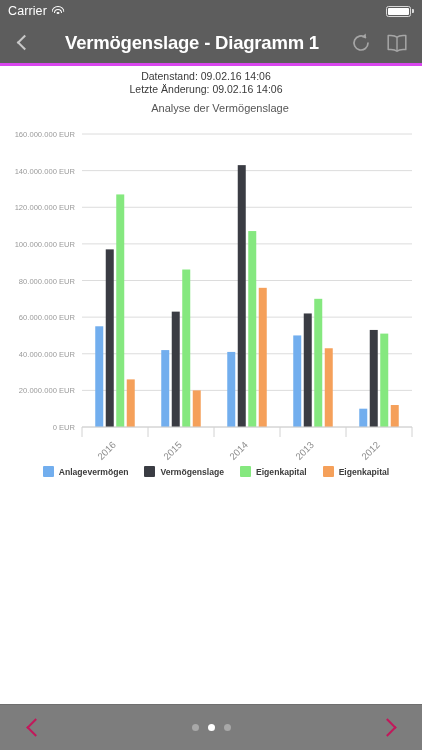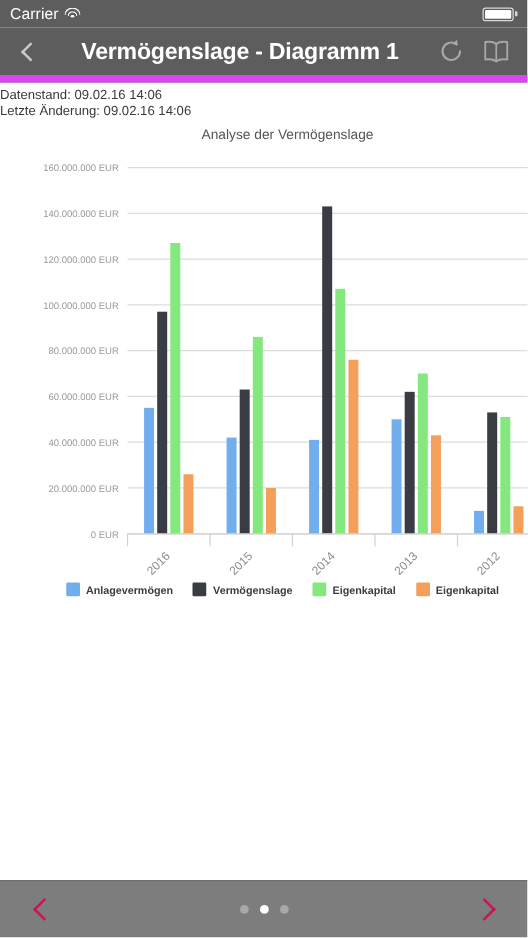--- a/index.html
+++ b/index.html
@@ -34,43 +34,43 @@
   }
   .sb-right { margin-left: auto; display: flex; align-items: center; }
   .batt { width: 25px; height: 11px; border: 1.3px solid #d8d8d8; border-radius: 2.5px; padding: 1px; }
   .batt span { display: block; width: 100%; height: 100%; background: #fff; border-radius: 1px; }
   .batt-tip { width: 1.6px; height: 4px; background: #d8d8d8; border-radius: 0 1px 1px 0; margin-left: 1px; }
 
   
   .navbar {
     height: 44px; background: #5d5d5d;
     display: flex; align-items: center; position: relative;
-    border-bottom: 6px solid #d946ef;
+    border-bottom: 3px solid #d946ef;
   }
   .nav-back { width: 44px; height: 44px; display: flex; align-items: center; justify-content: center; }
   .chev {
     width: 11px; height: 11px; border-left: 2.6px solid #c9c9c9; border-bottom: 2.6px solid #c9c9c9;
     transform: rotate(45deg); margin-left: 4px;
   }
   .nav-title {
     flex: 1; text-align: center; color: #fff;
     font-size: 18.5px; font-weight: bold; letter-spacing: -.2px;
     margin-left: -6px;
   }
   .nav-actions { display: flex; align-items: center; gap: 6px; padding-right: 10px; }
   .nav-ic { width: 30px; height: 30px; display: flex; align-items: center; justify-content: center; }
 
   
   .meta {
-    text-align: left; padding: 4px 10px 0 0;
+    text-align: center; padding: 4px 10px 0 0;
     color: #3a3a3a; font-size: 10.5px; line-height: 13px;
   }
 
   
-  .chart-wrap { position: relative; width: 422px; height: 390px; padding-left: 20px; }
+  .chart-wrap { position: relative; width: 422px; height: 390px; }
   .chart-title {
     text-align: center; font-size: 11px; color: #555;
     padding-top: 6px; padding-left: 18px;
   }
   svg.chart { display: block; }
 
   .legend {
     display: flex; justify-content: center; align-items: center;
     gap: 16px; margin-top: 2px; padding-left: 10px;
   }

